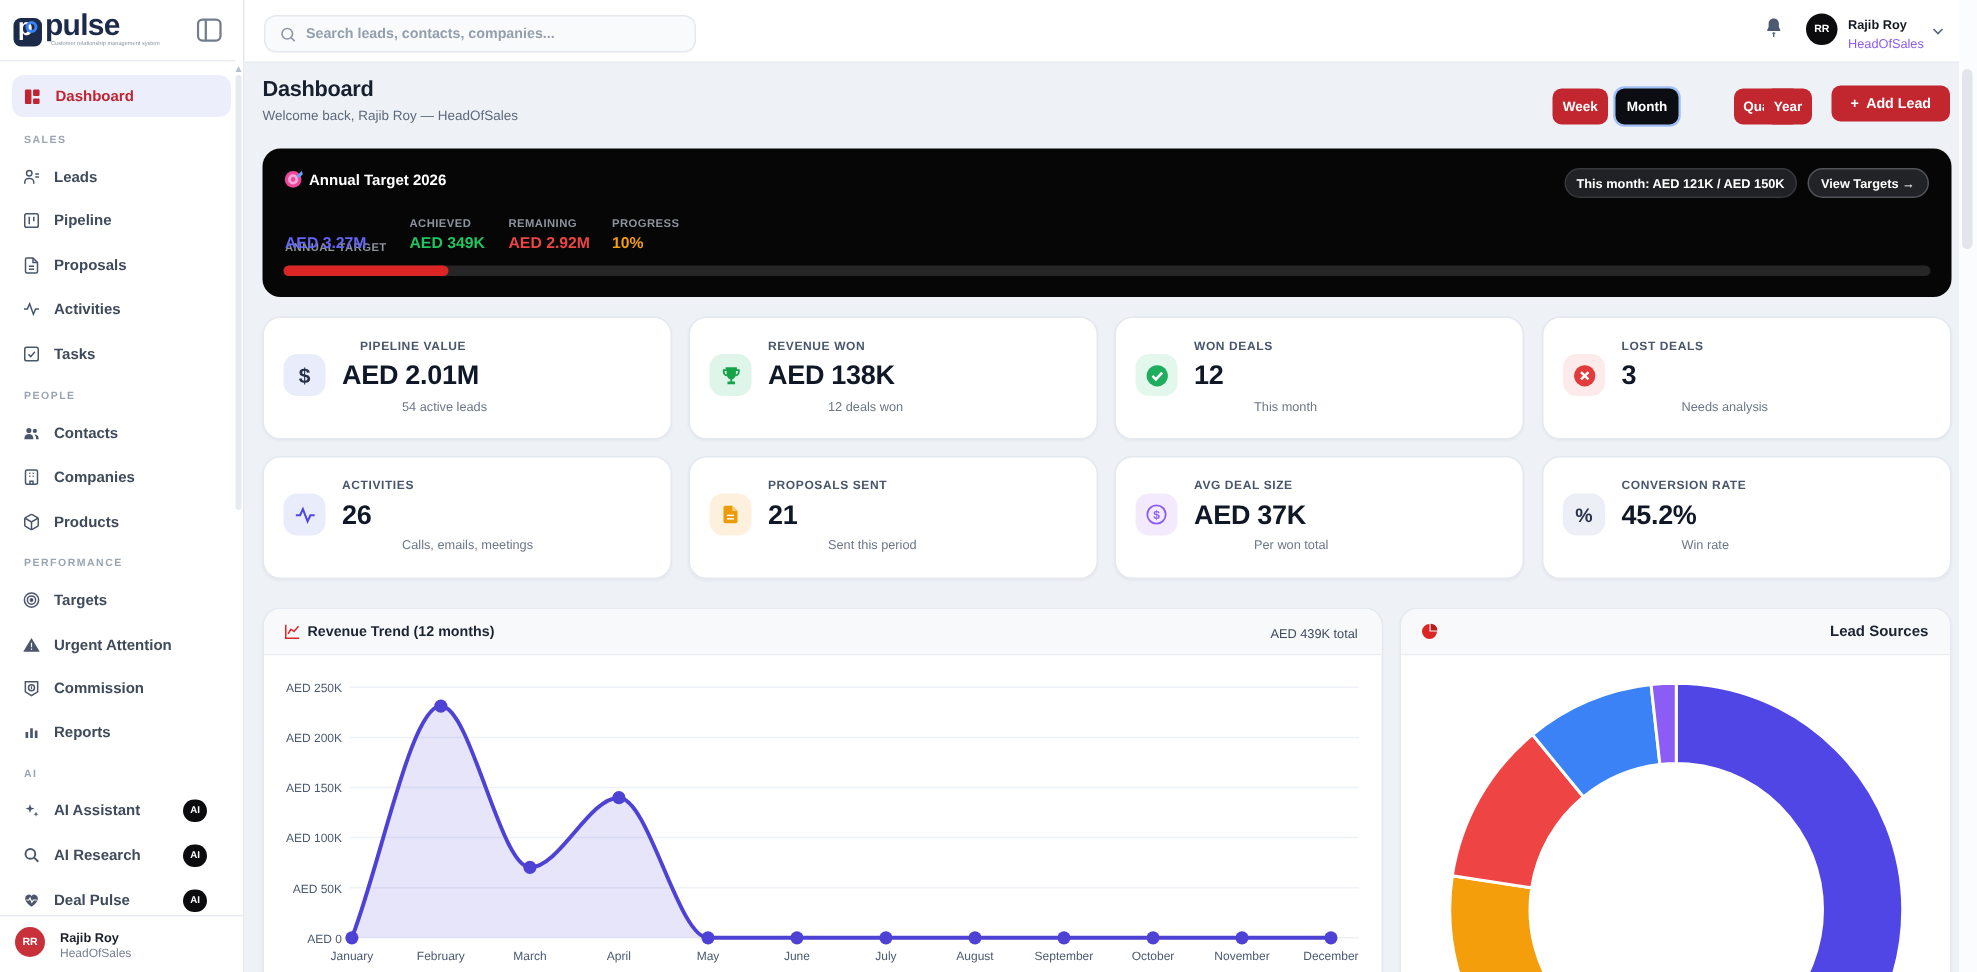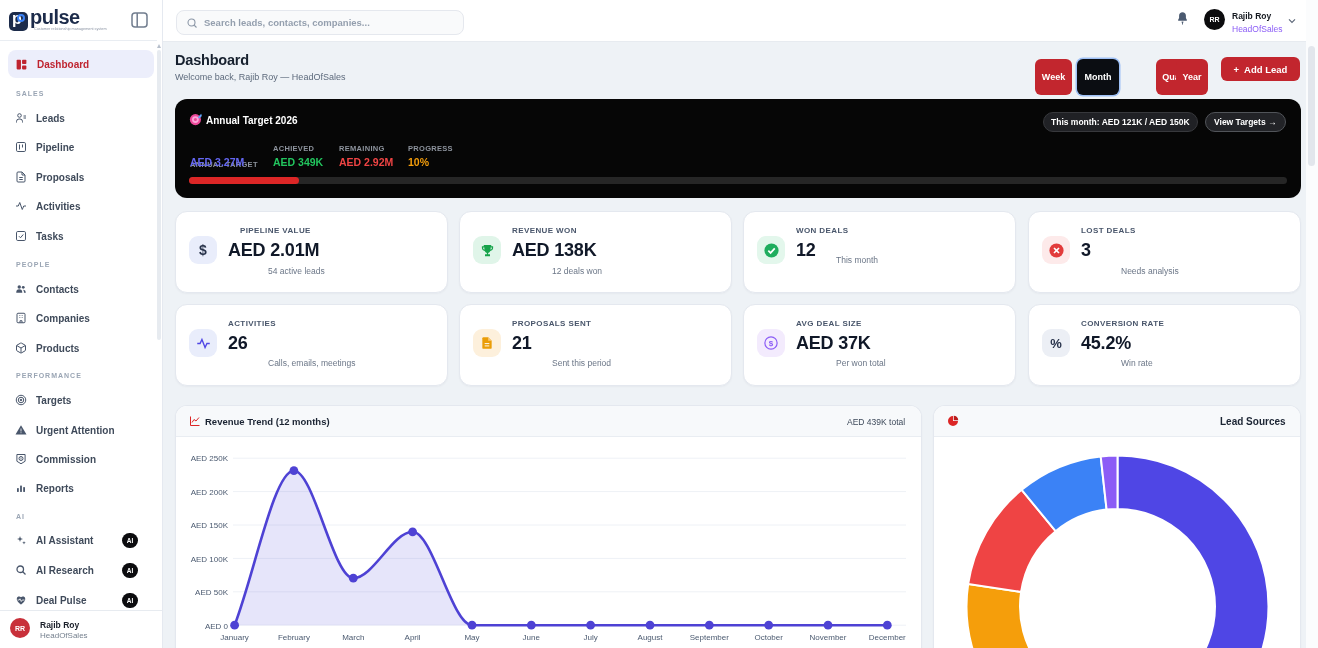--- a/index.html
+++ b/index.html
@@ -9,21 +9,21 @@
 .navitem{position:absolute;left:8px;width:146px;height:28px;display:flex;align-items:center;color:#3f4a5a;font-size:10px;font-weight:700;}
 .navitem svg{margin-left:7px;margin-right:9px;flex:0 0 auto;}
 .navlabel{position:absolute;left:16px;font-size:7px;font-weight:700;letter-spacing:1px;color:#9aa5b4;}
 .aibadge{position:absolute;right:16px;background:#0c0c0f;color:#fff;font-size:6.5px;font-weight:700;border-radius:8px;width:16px;height:15px;display:flex;align-items:center;justify-content:center;}
 .card{position:absolute;background:#fff;border:1px solid #e4e8ef;border-radius:12px;box-shadow:0 1px 2px rgba(15,23,42,.04);}
 .kpilabel{font-size:8px;font-weight:700;letter-spacing:.4px;color:#49566b;}
 .kpival{font-size:18px;font-weight:700;color:#101828;letter-spacing:-.2px;}
 .kpisub{font-size:8.5px;color:#6b7687;margin-left:40px;}
 .iconbox{position:absolute;width:28px;height:28px;border-radius:9px;display:flex;align-items:center;justify-content:center;}
 .pill{height:20px;border-radius:10px;display:inline-flex;align-items:center;color:#fff;font-weight:700;font-size:8.5px;white-space:nowrap;}
-.btn{position:absolute;top:59px;height:36px;border-radius:6px;background:#c2262e;color:#fff;font-weight:700;font-size:9px;display:flex;align-items:center;justify-content:center;}
+.btn{position:absolute;top:59px;height:24px;border-radius:6px;background:#c2262e;color:#fff;font-weight:700;font-size:9px;display:flex;align-items:center;justify-content:center;}
 </style></head>
 <body>
 
 <div id="topbar"></div>
 <div class="abs" style="left:176px;top:10px;width:288px;height:25px;background:#f9fafb;border:1px solid #e5e8ee;border-radius:8px;display:flex;align-items:center;">
   <svg style="margin-left:9px" width="12" height="12" viewBox="0 0 24 24" fill="none" stroke="#8c97a7" stroke-width="2.2">
       <circle cx="11" cy="11" r="7"></circle>
       <line x1="16.5" y1="16.5" x2="21" y2="21"></line>
     </svg>
   <span style="margin-left:6px;font-size:9.5px;font-weight:700;color:#949fae;">Search leads, contacts, companies...</span>
@@ -227,21 +227,21 @@
 
 <div class="card" style="left:743px;top:211px;width:273px;height:82px;"></div>
 <div class="iconbox" style="left:757px;top:236px;background:#e3f7ec;">
 <svg width="17" height="17" viewBox="0 0 24 24">
       <circle cx="12" cy="12" r="10" fill="#1fad5e"></circle>
       <polyline points="7.5,12.2 10.7,15.4 16.6,9" fill="none" stroke="#fff" stroke-width="2.4"></polyline>
     </svg>
   </div>
 <div class="abs kpilabel" style="left:796px;top:226px;">WON DEALS</div>
 <div class="abs kpival" style="left:796px;top:240px;">12</div>
-<div class="abs kpisub" style="left:796px;top:255px;">This month</div>
+<div class="abs kpisub" style="left:796px;top:266px;">This month</div>
 
 <div class="card" style="left:1028px;top:211px;width:273px;height:82px;"></div>
 <div class="iconbox" style="left:1042px;top:236px;background:#fdeaea;">
 <svg width="17" height="17" viewBox="0 0 24 24">
       <circle cx="12" cy="12" r="10" fill="#e23b3b"></circle>
       <path d="M8.5 8.5 15.5 15.5 M15.5 8.5 8.5 15.5" stroke="#fff" stroke-width="2.4"></path>
     </svg>
   </div>
 <div class="abs kpilabel" style="left:1081px;top:226px;">LOST DEALS</div>
 <div class="abs kpival" style="left:1081px;top:240px;">3</div>

